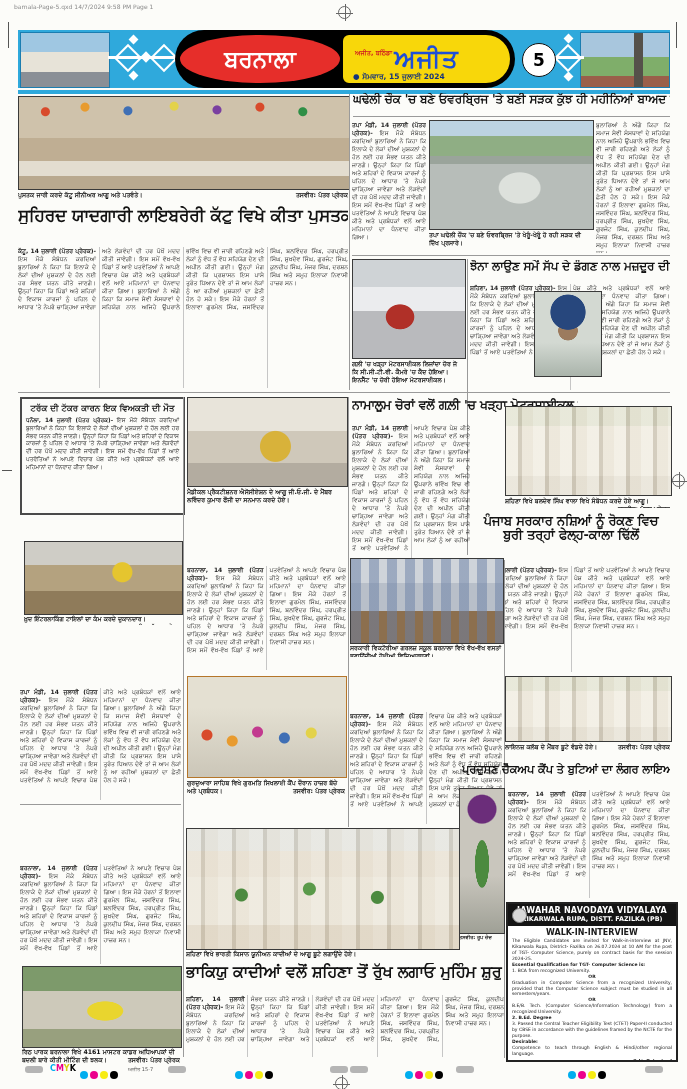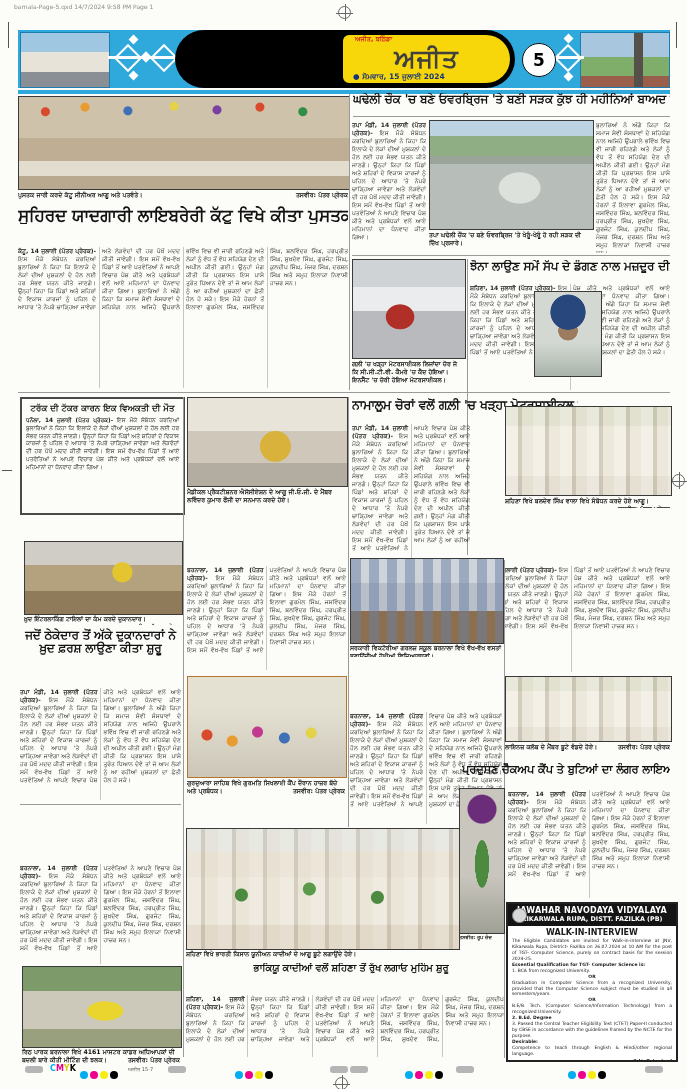--- a/index.html
+++ b/index.html
@@ -9,22 +9,22 @@
   
   .mast{position:absolute;left:18px;top:30px;width:652px;height:58px;background:#2fa9dc;overflow:hidden;}
   .mast-rule{position:absolute;left:18px;top:90px;width:652px;height:4px;background:#2fa9dc;}
   .wline{position:absolute;top:26px;height:3px;background:#fff;}
   .dmd{position:absolute;border:2px solid #fff;transform:rotate(45deg);}
   .dmdf{position:absolute;background:#fff;transform:rotate(45deg);}
   .pill{position:absolute;left:157px;top:0;width:340px;height:58px;background:#000;border-radius:29px;}
   .redoval{position:absolute;left:5px;top:5px;width:160px;height:48px;background:#e62e2a;border-radius:50%;
            color:#fff;font-weight:bold;font-size:23px;line-height:48px;text-align:center;}
   .ypart{position:absolute;left:168px;top:5px;width:167px;height:48px;background:#f8d70a;border-radius:6px 24px 24px 6px;}
-  .yed{position:absolute;left:12px;top:0;font-size:6.5px;font-weight:bold;color:#d01f1f;}
-  .ytitle{position:absolute;left:0;top:9px;width:100%;text-align:center;font-size:25px;font-weight:bold;color:#404040;letter-spacing:1px;}
+  .yed{position:absolute;left:12px;top:14px;font-size:6.5px;font-weight:bold;color:#d01f1f;}
+  .ytitle{position:absolute;left:0;top:9px;width:100%;text-align:center;font-size:25px;font-weight:bold;color:#1d4ed8;letter-spacing:1px;}
   .ydate{position:absolute;left:10px;bottom:1px;font-size:7.5px;font-weight:bold;color:#15337d;margin-top:42px;}
   .pgc{position:absolute;left:504px;top:13px;width:32px;height:32px;background:#fff;border-radius:50%;
        text-align:center;line-height:32px;font-size:17px;font-weight:bold;color:#000;border:1px solid #111;}
   
   .ph{position:absolute;border:1px solid #3a3a3a;}
   .p-gate{background:linear-gradient(180deg,#9fc7e2 0 35%,#e7e3d8 35% 72%,#8a8f96 72% 100%);}
   .p-tower{background:linear-gradient(90deg,rgba(0,0,0,0) 0 60%,#55514a 60% 70%,rgba(0,0,0,0) 70%),
            linear-gradient(180deg,#a8c6dd 0 45%,#7fae6a 45% 80%,#9a5f4a 80% 100%);}
   .p-book{background:
     radial-gradient(circle at 8% 16%,#d84a2b 0 4px,rgba(0,0,0,0) 5px),
@@ -131,20 +131,21 @@
     <div class="wline" style="left:536px;width:30px;"></div>
     <div class="dmd" style="left:100px;top:18px;width:16px;height:16px;"></div>
     <div class="dmdf" style="left:124px;top:23px;width:8px;height:8px;"></div>
     <div class="dmd" style="left:136px;top:18px;width:16px;height:16px;"></div>
     <div class="dmdf" style="left:112px;top:6px;width:7px;height:7px;"></div>
     <div class="dmdf" style="left:112px;top:42px;width:7px;height:7px;"></div>
     <div class="dmd" style="left:540px;top:18px;width:16px;height:16px;"></div>
     <div class="dmdf" style="left:547px;top:5px;width:7px;height:7px;"></div>
     <div class="dmdf" style="left:547px;top:43px;width:7px;height:7px;"></div>
     <div class="pill">
+      <div class="redoval">ਬਰਨਾਲਾ</div>
       <div class="ypart">
         <div class="yed">ਅਜੀਤ, ਬਠਿੰਡਾ</div>
         <div class="ytitle">ਅਜੀਤ</div>
         <div class="ydate">● <span>ਸੋਮਵਾਰ, 15 ਜੁਲਾਈ 2024</span></div>
       </div>
     </div>
     <div class="pgc">5</div>
   </div>
   <div class="mast-rule"></div>
 
@@ -195,20 +196,21 @@
     <b class="dl">ਤਪਾ ਮੰਡੀ, 14 ਜੁਲਾਈ (ਪੱਤਰ ਪ੍ਰੇਰਕ)-</b>
     <span>ਇਸ ਮੌਕੇ ਸੰਬੋਧਨ ਕਰਦਿਆਂ ਬੁਲਾਰਿਆਂ ਨੇ ਕਿਹਾ ਕਿ ਇਲਾਕੇ ਦੇ ਲੋਕਾਂ ਦੀਆਂ ਮੁਸ਼ਕਲਾਂ ਦੇ ਹੱਲ ਲਈ ਹਰ ਸੰਭਵ ਯਤਨ ਕੀਤੇ ਜਾਣਗੇ। ਉਨ੍ਹਾਂ ਕਿਹਾ ਕਿ ਪਿੰਡਾਂ ਅਤੇ ਸ਼ਹਿਰਾਂ ਦੇ ਵਿਕਾਸ ਕਾਰਜਾਂ ਨੂੰ ਪਹਿਲ ਦੇ ਆਧਾਰ 'ਤੇ ਨੇਪਰੇ ਚਾੜ੍ਹਿਆ ਜਾਵੇਗਾ ਅਤੇ ਲੋੜਵੰਦਾਂ ਦੀ ਹਰ ਪੱਖੋਂ ਮਦਦ ਕੀਤੀ ਜਾਵੇਗੀ। ਇਸ ਸਮੇਂ ਵੱਖ-ਵੱਖ ਪਿੰਡਾਂ ਤੋਂ ਆਏ ਪਤਵੰਤਿਆਂ ਨੇ ਆਪਣੇ ਵਿਚਾਰ ਪੇਸ਼ ਕੀਤੇ ਅਤੇ ਪ੍ਰਬੰਧਕਾਂ ਵਲੋਂ ਆਏ ਮਹਿਮਾਨਾਂ ਦਾ ਧੰਨਵਾਦ ਕੀਤਾ ਗਿਆ।</span>
     <span>ਬੁਲਾਰਿਆਂ ਨੇ ਅੱਗੇ ਕਿਹਾ ਕਿ ਸਮਾਜ ਸੇਵੀ ਸੰਸਥਾਵਾਂ ਦੇ ਸਹਿਯੋਗ ਨਾਲ ਅਜਿਹੇ ਉਪਰਾਲੇ ਭਵਿੱਖ ਵਿਚ ਵੀ ਜਾਰੀ ਰਹਿਣਗੇ ਅਤੇ ਲੋਕਾਂ ਨੂੰ ਵੱਧ ਤੋਂ ਵੱਧ ਸਹਿਯੋਗ ਦੇਣ ਦੀ ਅਪੀਲ ਕੀਤੀ ਗਈ। ਉਨ੍ਹਾਂ ਮੰਗ ਕੀਤੀ ਕਿ ਪ੍ਰਸ਼ਾਸਨ ਇਸ ਪਾਸੇ ਤੁਰੰਤ ਧਿਆਨ ਦੇਵੇ ਤਾਂ ਜੋ ਆਮ ਲੋਕਾਂ ਨੂੰ ਆ ਰਹੀਆਂ ਮੁਸ਼ਕਲਾਂ ਦਾ ਛੇਤੀ ਹੱਲ ਹੋ ਸਕੇ।</span>
   </div>
 
   <div class="ph p-group" style="left:505px;top:406px;width:165px;height:88px;"></div>
   <div class="cap" style="left:505px;top:497px;width:165px;height:11px;">
     <span>ਸ਼ਹਿਣਾ ਵਿਖੇ ਬਲਦੇਵ ਸਿੰਘ ਵਾਲਾ ਵਿਖੇ ਸੰਬੋਧਨ ਕਰਦੇ ਹੋਏ ਆਗੂ।</span>
     <span class="cr">ਤਸਵੀਰ: ਪੱਤਰ ਪ੍ਰੇਰਕ</span>
   </div>
+  <div class="hl" style="left:472px;top:514px;width:198px;font-size:13px;">ਪੰਜਾਬ ਸਰਕਾਰ ਨਸ਼ਿਆਂ ਨੂੰ ਰੋਕਣ ਵਿਚ ਬੁਰੀ ਤਰ੍ਹਾਂ ਫੇਲ੍ਹ-ਕਾਲਾ ਢਿੱਲੋਂ</div>
   <div class="bodytxt cols2" style="left:472px;top:566px;width:198px;height:106px;">
     <b class="dl">ਸ਼ਹਿਣਾ, 14 ਜੁਲਾਈ (ਪੱਤਰ ਪ੍ਰੇਰਕ)-</b>
     <span>ਇਸ ਮੌਕੇ ਸੰਬੋਧਨ ਕਰਦਿਆਂ ਬੁਲਾਰਿਆਂ ਨੇ ਕਿਹਾ ਕਿ ਇਲਾਕੇ ਦੇ ਲੋਕਾਂ ਦੀਆਂ ਮੁਸ਼ਕਲਾਂ ਦੇ ਹੱਲ ਲਈ ਹਰ ਸੰਭਵ ਯਤਨ ਕੀਤੇ ਜਾਣਗੇ। ਉਨ੍ਹਾਂ ਕਿਹਾ ਕਿ ਪਿੰਡਾਂ ਅਤੇ ਸ਼ਹਿਰਾਂ ਦੇ ਵਿਕਾਸ ਕਾਰਜਾਂ ਨੂੰ ਪਹਿਲ ਦੇ ਆਧਾਰ 'ਤੇ ਨੇਪਰੇ ਚਾੜ੍ਹਿਆ ਜਾਵੇਗਾ ਅਤੇ ਲੋੜਵੰਦਾਂ ਦੀ ਹਰ ਪੱਖੋਂ ਮਦਦ ਕੀਤੀ ਜਾਵੇਗੀ। ਇਸ ਸਮੇਂ ਵੱਖ-ਵੱਖ ਪਿੰਡਾਂ ਤੋਂ ਆਏ ਪਤਵੰਤਿਆਂ ਨੇ ਆਪਣੇ ਵਿਚਾਰ ਪੇਸ਼ ਕੀਤੇ ਅਤੇ ਪ੍ਰਬੰਧਕਾਂ ਵਲੋਂ ਆਏ ਮਹਿਮਾਨਾਂ ਦਾ ਧੰਨਵਾਦ ਕੀਤਾ ਗਿਆ।</span>
     <span>ਇਸ ਮੌਕੇ ਹੋਰਨਾਂ ਤੋਂ ਇਲਾਵਾ ਗੁਰਮੇਲ ਸਿੰਘ, ਜਸਵਿੰਦਰ ਸਿੰਘ, ਬਲਵਿੰਦਰ ਸਿੰਘ, ਹਰਪ੍ਰੀਤ ਸਿੰਘ, ਸੁਖਦੇਵ ਸਿੰਘ, ਗੁਰਜੰਟ ਸਿੰਘ, ਕੁਲਦੀਪ ਸਿੰਘ, ਮੇਜਰ ਸਿੰਘ, ਦਰਸ਼ਨ ਸਿੰਘ ਅਤੇ ਸਮੂਹ ਇਲਾਕਾ ਨਿਵਾਸੀ ਹਾਜ਼ਰ ਸਨ।</span>
   </div>
   <div class="ph p-group" style="left:505px;top:676px;width:165px;height:64px;"></div>
   <div class="cap" style="left:505px;top:743px;width:165px;height:11px;">
     <span>ਲਾਇਨਜ਼ ਕਲੱਬ ਦੇ ਮੈਂਬਰ ਬੂਟੇ ਵੰਡਦੇ ਹੋਏ।</span>
     <span class="cr">ਤਸਵੀਰ: ਪੱਤਰ ਪ੍ਰੇਰਕ</span>
   </div>
@@ -230,21 +232,20 @@
     <b class="dl">ਬਰਨਾਲਾ, 14 ਜੁਲਾਈ (ਪੱਤਰ ਪ੍ਰੇਰਕ)-</b>
     <span>ਇਸ ਮੌਕੇ ਸੰਬੋਧਨ ਕਰਦਿਆਂ ਬੁਲਾਰਿਆਂ ਨੇ ਕਿਹਾ ਕਿ ਇਲਾਕੇ ਦੇ ਲੋਕਾਂ ਦੀਆਂ ਮੁਸ਼ਕਲਾਂ ਦੇ ਹੱਲ ਲਈ ਹਰ ਸੰਭਵ ਯਤਨ ਕੀਤੇ ਜਾਣਗੇ। ਉਨ੍ਹਾਂ ਕਿਹਾ ਕਿ ਪਿੰਡਾਂ ਅਤੇ ਸ਼ਹਿਰਾਂ ਦੇ ਵਿਕਾਸ ਕਾਰਜਾਂ ਨੂੰ ਪਹਿਲ ਦੇ ਆਧਾਰ 'ਤੇ ਨੇਪਰੇ ਚਾੜ੍ਹਿਆ ਜਾਵੇਗਾ ਅਤੇ ਲੋੜਵੰਦਾਂ ਦੀ ਹਰ ਪੱਖੋਂ ਮਦਦ ਕੀਤੀ ਜਾਵੇਗੀ। ਇਸ ਸਮੇਂ ਵੱਖ-ਵੱਖ ਪਿੰਡਾਂ ਤੋਂ ਆਏ ਪਤਵੰਤਿਆਂ ਨੇ ਆਪਣੇ ਵਿਚਾਰ ਪੇਸ਼ ਕੀਤੇ ਅਤੇ ਪ੍ਰਬੰਧਕਾਂ ਵਲੋਂ ਆਏ ਮਹਿਮਾਨਾਂ ਦਾ ਧੰਨਵਾਦ ਕੀਤਾ ਗਿਆ।</span>
     <span>ਇਸ ਮੌਕੇ ਹੋਰਨਾਂ ਤੋਂ ਇਲਾਵਾ ਗੁਰਮੇਲ ਸਿੰਘ, ਜਸਵਿੰਦਰ ਸਿੰਘ, ਬਲਵਿੰਦਰ ਸਿੰਘ, ਹਰਪ੍ਰੀਤ ਸਿੰਘ, ਸੁਖਦੇਵ ਸਿੰਘ, ਗੁਰਜੰਟ ਸਿੰਘ, ਕੁਲਦੀਪ ਸਿੰਘ, ਮੇਜਰ ਸਿੰਘ, ਦਰਸ਼ਨ ਸਿੰਘ ਅਤੇ ਸਮੂਹ ਇਲਾਕਾ ਨਿਵਾਸੀ ਹਾਜ਼ਰ ਸਨ।</span>
   </div>
 
   <div class="ph p-construction" style="left:24px;top:541px;width:157px;height:72px;"></div>
   <div class="cap" style="left:24px;top:615px;width:157px;height:10px;">
     <span>ਖ਼ੁਦ ਇੰਟਰਲਾਕਿੰਗ ਟਾਇਲਾਂ ਦਾ ਕੰਮ ਕਰਦੇ ਦੁਕਾਨਦਾਰ।</span>
     <span class="cr">ਤਸਵੀਰ: ਪੱਤਰ ਪ੍ਰੇਰਕ</span>
   </div>
-  <div class="hl" style="left:20px;top:629px;width:161px;font-size:12px;">ਜਦੋਂ ਠੇਕੇਦਾਰ ਤੋਂ ਅੱਕੇ ਦੁਕਾਨਦਾਰਾਂ ਨੇ ਖ਼ੁਦ ਫ਼ਰਸ਼ ਲਾਉਣਾ ਕੀਤਾ ਸ਼ੁਰੂ</div>
   <div class="bodytxt cols2" style="left:20px;top:688px;width:161px;height:112px;">
     <b class="dl">ਤਪਾ ਮੰਡੀ, 14 ਜੁਲਾਈ (ਪੱਤਰ ਪ੍ਰੇਰਕ)-</b>
     <span>ਇਸ ਮੌਕੇ ਸੰਬੋਧਨ ਕਰਦਿਆਂ ਬੁਲਾਰਿਆਂ ਨੇ ਕਿਹਾ ਕਿ ਇਲਾਕੇ ਦੇ ਲੋਕਾਂ ਦੀਆਂ ਮੁਸ਼ਕਲਾਂ ਦੇ ਹੱਲ ਲਈ ਹਰ ਸੰਭਵ ਯਤਨ ਕੀਤੇ ਜਾਣਗੇ। ਉਨ੍ਹਾਂ ਕਿਹਾ ਕਿ ਪਿੰਡਾਂ ਅਤੇ ਸ਼ਹਿਰਾਂ ਦੇ ਵਿਕਾਸ ਕਾਰਜਾਂ ਨੂੰ ਪਹਿਲ ਦੇ ਆਧਾਰ 'ਤੇ ਨੇਪਰੇ ਚਾੜ੍ਹਿਆ ਜਾਵੇਗਾ ਅਤੇ ਲੋੜਵੰਦਾਂ ਦੀ ਹਰ ਪੱਖੋਂ ਮਦਦ ਕੀਤੀ ਜਾਵੇਗੀ। ਇਸ ਸਮੇਂ ਵੱਖ-ਵੱਖ ਪਿੰਡਾਂ ਤੋਂ ਆਏ ਪਤਵੰਤਿਆਂ ਨੇ ਆਪਣੇ ਵਿਚਾਰ ਪੇਸ਼ ਕੀਤੇ ਅਤੇ ਪ੍ਰਬੰਧਕਾਂ ਵਲੋਂ ਆਏ ਮਹਿਮਾਨਾਂ ਦਾ ਧੰਨਵਾਦ ਕੀਤਾ ਗਿਆ।</span>
     <span>ਬੁਲਾਰਿਆਂ ਨੇ ਅੱਗੇ ਕਿਹਾ ਕਿ ਸਮਾਜ ਸੇਵੀ ਸੰਸਥਾਵਾਂ ਦੇ ਸਹਿਯੋਗ ਨਾਲ ਅਜਿਹੇ ਉਪਰਾਲੇ ਭਵਿੱਖ ਵਿਚ ਵੀ ਜਾਰੀ ਰਹਿਣਗੇ ਅਤੇ ਲੋਕਾਂ ਨੂੰ ਵੱਧ ਤੋਂ ਵੱਧ ਸਹਿਯੋਗ ਦੇਣ ਦੀ ਅਪੀਲ ਕੀਤੀ ਗਈ। ਉਨ੍ਹਾਂ ਮੰਗ ਕੀਤੀ ਕਿ ਪ੍ਰਸ਼ਾਸਨ ਇਸ ਪਾਸੇ ਤੁਰੰਤ ਧਿਆਨ ਦੇਵੇ ਤਾਂ ਜੋ ਆਮ ਲੋਕਾਂ ਨੂੰ ਆ ਰਹੀਆਂ ਮੁਸ਼ਕਲਾਂ ਦਾ ਛੇਤੀ ਹੱਲ ਹੋ ਸਕੇ।</span>
   </div>
   <div class="hr2" style="left:20px;top:804px;width:161px;"></div>
 
   <div class="bodytxt cols2" style="left:20px;top:864px;width:161px;height:100px;">
     <b class="dl">ਬਰਨਾਲਾ, 14 ਜੁਲਾਈ (ਪੱਤਰ ਪ੍ਰੇਰਕ)-</b>
     <span>ਇਸ ਮੌਕੇ ਸੰਬੋਧਨ ਕਰਦਿਆਂ ਬੁਲਾਰਿਆਂ ਨੇ ਕਿਹਾ ਕਿ ਇਲਾਕੇ ਦੇ ਲੋਕਾਂ ਦੀਆਂ ਮੁਸ਼ਕਲਾਂ ਦੇ ਹੱਲ ਲਈ ਹਰ ਸੰਭਵ ਯਤਨ ਕੀਤੇ ਜਾਣਗੇ। ਉਨ੍ਹਾਂ ਕਿਹਾ ਕਿ ਪਿੰਡਾਂ ਅਤੇ ਸ਼ਹਿਰਾਂ ਦੇ ਵਿਕਾਸ ਕਾਰਜਾਂ ਨੂੰ ਪਹਿਲ ਦੇ ਆਧਾਰ 'ਤੇ ਨੇਪਰੇ ਚਾੜ੍ਹਿਆ ਜਾਵੇਗਾ ਅਤੇ ਲੋੜਵੰਦਾਂ ਦੀ ਹਰ ਪੱਖੋਂ ਮਦਦ ਕੀਤੀ ਜਾਵੇਗੀ। ਇਸ ਸਮੇਂ ਵੱਖ-ਵੱਖ ਪਿੰਡਾਂ ਤੋਂ ਆਏ ਪਤਵੰਤਿਆਂ ਨੇ ਆਪਣੇ ਵਿਚਾਰ ਪੇਸ਼ ਕੀਤੇ ਅਤੇ ਪ੍ਰਬੰਧਕਾਂ ਵਲੋਂ ਆਏ ਮਹਿਮਾਨਾਂ ਦਾ ਧੰਨਵਾਦ ਕੀਤਾ ਗਿਆ।</span>
@@ -274,21 +275,21 @@
   <div class="bodytxt cols2" style="left:508px;top:790px;width:162px;height:108px;">
     <b class="dl">ਬਰਨਾਲਾ, 14 ਜੁਲਾਈ (ਪੱਤਰ ਪ੍ਰੇਰਕ)-</b>
     <span>ਇਸ ਮੌਕੇ ਸੰਬੋਧਨ ਕਰਦਿਆਂ ਬੁਲਾਰਿਆਂ ਨੇ ਕਿਹਾ ਕਿ ਇਲਾਕੇ ਦੇ ਲੋਕਾਂ ਦੀਆਂ ਮੁਸ਼ਕਲਾਂ ਦੇ ਹੱਲ ਲਈ ਹਰ ਸੰਭਵ ਯਤਨ ਕੀਤੇ ਜਾਣਗੇ। ਉਨ੍ਹਾਂ ਕਿਹਾ ਕਿ ਪਿੰਡਾਂ ਅਤੇ ਸ਼ਹਿਰਾਂ ਦੇ ਵਿਕਾਸ ਕਾਰਜਾਂ ਨੂੰ ਪਹਿਲ ਦੇ ਆਧਾਰ 'ਤੇ ਨੇਪਰੇ ਚਾੜ੍ਹਿਆ ਜਾਵੇਗਾ ਅਤੇ ਲੋੜਵੰਦਾਂ ਦੀ ਹਰ ਪੱਖੋਂ ਮਦਦ ਕੀਤੀ ਜਾਵੇਗੀ। ਇਸ ਸਮੇਂ ਵੱਖ-ਵੱਖ ਪਿੰਡਾਂ ਤੋਂ ਆਏ ਪਤਵੰਤਿਆਂ ਨੇ ਆਪਣੇ ਵਿਚਾਰ ਪੇਸ਼ ਕੀਤੇ ਅਤੇ ਪ੍ਰਬੰਧਕਾਂ ਵਲੋਂ ਆਏ ਮਹਿਮਾਨਾਂ ਦਾ ਧੰਨਵਾਦ ਕੀਤਾ ਗਿਆ।</span>
     <span>ਇਸ ਮੌਕੇ ਹੋਰਨਾਂ ਤੋਂ ਇਲਾਵਾ ਗੁਰਮੇਲ ਸਿੰਘ, ਜਸਵਿੰਦਰ ਸਿੰਘ, ਬਲਵਿੰਦਰ ਸਿੰਘ, ਹਰਪ੍ਰੀਤ ਸਿੰਘ, ਸੁਖਦੇਵ ਸਿੰਘ, ਗੁਰਜੰਟ ਸਿੰਘ, ਕੁਲਦੀਪ ਸਿੰਘ, ਮੇਜਰ ਸਿੰਘ, ਦਰਸ਼ਨ ਸਿੰਘ ਅਤੇ ਸਮੂਹ ਇਲਾਕਾ ਨਿਵਾਸੀ ਹਾਜ਼ਰ ਸਨ।</span>
   </div>
   <div class="ph p-sapling" style="left:459px;top:788px;width:44px;height:144px;"></div>
   <div class="cap" style="left:459px;top:934px;width:44px;height:9px;font-size:5px;">ਤਸਵੀਰ: ਰੂਪ ਚੰਦ</div>
 
   <div class="ph p-trees" style="left:186px;top:828px;width:272px;height:120px;"></div>
   <div class="cap" style="left:186px;top:950px;width:272px;height:11px;">ਸ਼ਹਿਣਾ ਵਿਖੇ ਭਾਰਤੀ ਕਿਸਾਨ ਯੂਨੀਅਨ ਕਾਦੀਆਂ ਦੇ ਆਗੂ ਬੂਟੇ ਲਗਾਉਂਦੇ ਹੋਏ।</div>
-  <div class="hl nw" style="left:186px;top:963px;width:330px;font-size:10px;text-align:center;">ਭਾਕਿਯੂ ਕਾਦੀਆਂ ਵਲੋਂ ਸ਼ਹਿਣਾ ਤੋਂ ਰੁੱਖ ਲਗਾਓ ਮੁਹਿੰਮ ਸ਼ੁਰੂ</div>
+  <div class="hl nw" style="left:186px;top:963px;width:330px;font-size:16px;text-align:left;">ਭਾਕਿਯੂ ਕਾਦੀਆਂ ਵਲੋਂ ਸ਼ਹਿਣਾ ਤੋਂ ਰੁੱਖ ਲਗਾਓ ਮੁਹਿੰਮ ਸ਼ੁਰੂ</div>
   <div class="bodytxt cols5" style="left:186px;top:995px;width:318px;height:62px;">
     <b class="dl">ਸ਼ਹਿਣਾ, 14 ਜੁਲਾਈ (ਪੱਤਰ ਪ੍ਰੇਰਕ)-</b>
     <span>ਇਸ ਮੌਕੇ ਸੰਬੋਧਨ ਕਰਦਿਆਂ ਬੁਲਾਰਿਆਂ ਨੇ ਕਿਹਾ ਕਿ ਇਲਾਕੇ ਦੇ ਲੋਕਾਂ ਦੀਆਂ ਮੁਸ਼ਕਲਾਂ ਦੇ ਹੱਲ ਲਈ ਹਰ ਸੰਭਵ ਯਤਨ ਕੀਤੇ ਜਾਣਗੇ। ਉਨ੍ਹਾਂ ਕਿਹਾ ਕਿ ਪਿੰਡਾਂ ਅਤੇ ਸ਼ਹਿਰਾਂ ਦੇ ਵਿਕਾਸ ਕਾਰਜਾਂ ਨੂੰ ਪਹਿਲ ਦੇ ਆਧਾਰ 'ਤੇ ਨੇਪਰੇ ਚਾੜ੍ਹਿਆ ਜਾਵੇਗਾ ਅਤੇ ਲੋੜਵੰਦਾਂ ਦੀ ਹਰ ਪੱਖੋਂ ਮਦਦ ਕੀਤੀ ਜਾਵੇਗੀ। ਇਸ ਸਮੇਂ ਵੱਖ-ਵੱਖ ਪਿੰਡਾਂ ਤੋਂ ਆਏ ਪਤਵੰਤਿਆਂ ਨੇ ਆਪਣੇ ਵਿਚਾਰ ਪੇਸ਼ ਕੀਤੇ ਅਤੇ ਪ੍ਰਬੰਧਕਾਂ ਵਲੋਂ ਆਏ ਮਹਿਮਾਨਾਂ ਦਾ ਧੰਨਵਾਦ ਕੀਤਾ ਗਿਆ।</span>
     <span>ਇਸ ਮੌਕੇ ਹੋਰਨਾਂ ਤੋਂ ਇਲਾਵਾ ਗੁਰਮੇਲ ਸਿੰਘ, ਜਸਵਿੰਦਰ ਸਿੰਘ, ਬਲਵਿੰਦਰ ਸਿੰਘ, ਹਰਪ੍ਰੀਤ ਸਿੰਘ, ਸੁਖਦੇਵ ਸਿੰਘ, ਗੁਰਜੰਟ ਸਿੰਘ, ਕੁਲਦੀਪ ਸਿੰਘ, ਮੇਜਰ ਸਿੰਘ, ਦਰਸ਼ਨ ਸਿੰਘ ਅਤੇ ਸਮੂਹ ਇਲਾਕਾ ਨਿਵਾਸੀ ਹਾਜ਼ਰ ਸਨ।</span>
   </div>
 
   <div class="adbox" style="left:506px;top:902px;width:168px;height:156px;">
     <div class="adhead">
       <span class="ademblem"></span>
       <div class="t1">JAWAHAR NAVODAYA VIDYALAYA</div>

